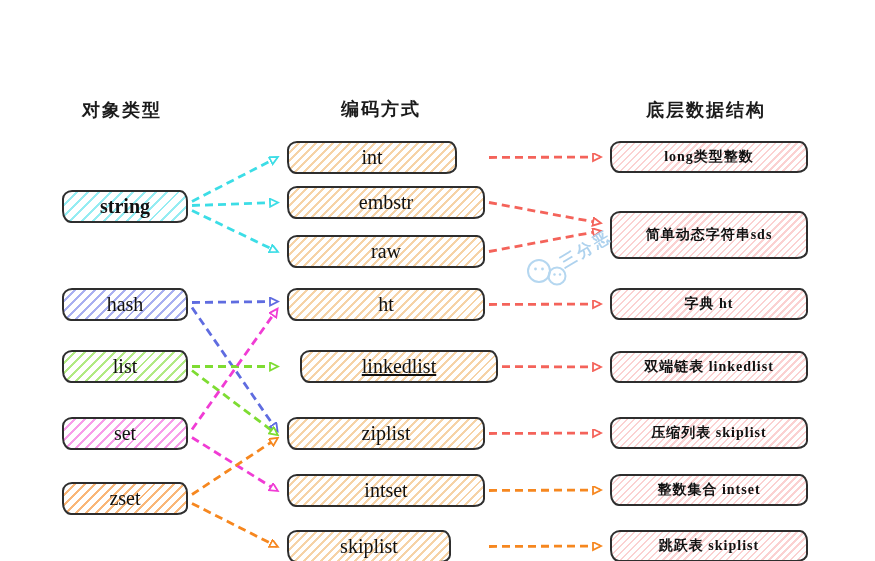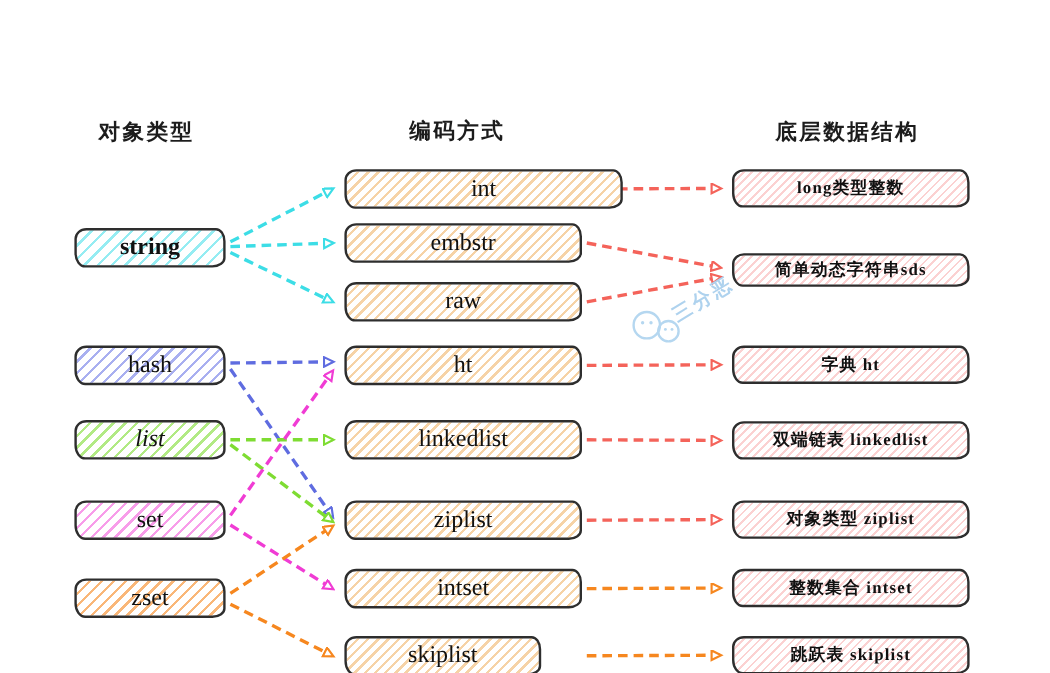--- a/index.html
+++ b/index.html
@@ -108,67 +108,67 @@
       <div class="col-header" style="left: 381px; top: 69px;">编码方式</div>
       <div class="col-header" style="left: 706px; top: 70px;">底层数据结构</div>
     </div>
   <div id="nodes">
       <div class="node" style="left: 62px; top: 150px; width: 126px; height: 33px; background-image: repeating-linear-gradient(135deg, rgba(62, 221, 232, 0.55) 0px, rgba(62, 221, 232, 0.55) 2px, transparent 2px, transparent 8px); font-weight: bold;">
         <span class="lbl lbl-en">string</span>
       </div>
       <div class="node" style="left: 62px; top: 248px; width: 126px; height: 33px; background-image: repeating-linear-gradient(135deg, rgba(98, 110, 228, 0.55) 0px, rgba(98, 110, 228, 0.55) 2px, transparent 2px, transparent 7px);">
         <span class="lbl lbl-en">hash</span>
       </div>
-      <div class="node" style="left: 62px; top: 310px; width: 126px; height: 33px; background-image: repeating-linear-gradient(135deg, rgba(126, 220, 50, 0.6) 0px, rgba(126, 220, 50, 0.6) 2px, transparent 2px, transparent 7px); font-style: italic;">
+      <div class="node" style="left: 62px; top: 310px; width: 126px; height: 33px; background-image: repeating-linear-gradient(135deg, rgba(126, 220, 50, 0.6) 0px, rgba(126, 220, 50, 0.6) 2px, transparent 2px, transparent 7px);">
         <span class="lbl lbl-en">list</span>
       </div>
       <div class="node" style="left: 62px; top: 377px; width: 126px; height: 33px; background-image: repeating-linear-gradient(135deg, rgba(240, 60, 212, 0.5) 0px, rgba(240, 60, 212, 0.5) 2px, transparent 2px, transparent 7px);">
         <span class="lbl lbl-en">set</span>
       </div>
       <div class="node" style="left: 62px; top: 442px; width: 126px; height: 33px; background-image: repeating-linear-gradient(135deg, rgba(246, 135, 31, 0.6) 0px, rgba(246, 135, 31, 0.6) 2px, transparent 2px, transparent 7px);">
         <span class="lbl lbl-en">zset</span>
       </div>
-      <div class="node" style="left: 287px; top: 101px; width: 232px; height: 33px; background-image: repeating-linear-gradient(135deg, rgba(243, 196, 137, 0.75) 0px, rgba(243, 196, 137, 0.75) 2px, transparent 2px, transparent 6px);">
+      <div class="node" style="left: 287px; top: 101px; width: 170px; height: 33px; background-image: repeating-linear-gradient(135deg, rgba(243, 196, 137, 0.75) 0px, rgba(243, 196, 137, 0.75) 2px, transparent 2px, transparent 6px);">
         <span class="lbl lbl-en">int</span>
       </div>
       <div class="node" style="left: 287px; top: 146px; width: 198px; height: 33px; background-image: repeating-linear-gradient(135deg, rgba(243, 196, 137, 0.75) 0px, rgba(243, 196, 137, 0.75) 2px, transparent 2px, transparent 6px);">
         <span class="lbl lbl-en">embstr</span>
       </div>
       <div class="node" style="left: 287px; top: 195px; width: 198px; height: 33px; background-image: repeating-linear-gradient(135deg, rgba(243, 196, 137, 0.75) 0px, rgba(243, 196, 137, 0.75) 2px, transparent 2px, transparent 6px);">
         <span class="lbl lbl-en">raw</span>
       </div>
       <div class="node" style="left: 287px; top: 248px; width: 198px; height: 33px; background-image: repeating-linear-gradient(135deg, rgba(243, 196, 137, 0.75) 0px, rgba(243, 196, 137, 0.75) 2px, transparent 2px, transparent 6px);">
         <span class="lbl lbl-en">ht</span>
       </div>
-      <div class="node" style="left: 287px; top: 310px; width: 198px; height: 33px; background-image: repeating-linear-gradient(135deg, rgba(243, 196, 137, 0.75) 0px, rgba(243, 196, 137, 0.75) 2px, transparent 2px, transparent 6px);">
+      <div class="node" style="left: 300px; top: 310px; width: 198px; height: 33px; background-image: repeating-linear-gradient(135deg, rgba(243, 196, 137, 0.75) 0px, rgba(243, 196, 137, 0.75) 2px, transparent 2px, transparent 6px); text-decoration: underline;">
         <span class="lbl lbl-en">linkedlist</span>
       </div>
       <div class="node" style="left: 287px; top: 377px; width: 198px; height: 33px; background-image: repeating-linear-gradient(135deg, rgba(243, 196, 137, 0.75) 0px, rgba(243, 196, 137, 0.75) 2px, transparent 2px, transparent 6px);">
         <span class="lbl lbl-en">ziplist</span>
       </div>
       <div class="node" style="left: 287px; top: 434px; width: 198px; height: 33px; background-image: repeating-linear-gradient(135deg, rgba(243, 196, 137, 0.75) 0px, rgba(243, 196, 137, 0.75) 2px, transparent 2px, transparent 6px);">
         <span class="lbl lbl-en">intset</span>
       </div>
       <div class="node" style="left: 287px; top: 490px; width: 164px; height: 33px; background-image: repeating-linear-gradient(135deg, rgba(243, 196, 137, 0.75) 0px, rgba(243, 196, 137, 0.75) 2px, transparent 2px, transparent 6px); justify-content: center;">
         <span class="lbl lbl-en">skiplist</span>
       </div>
       <div class="node" style="left: 610px; top: 101px; width: 198px; height: 32px; background-image: repeating-linear-gradient(135deg, rgba(248, 172, 172, 0.55) 0px, rgba(248, 172, 172, 0.55) 1.6px, transparent 1.6px, transparent 5px);">
         <span class="lbl lbl-cn">long类型整数</span>
       </div>
-      <div class="node" style="left: 610px; top: 171px; width: 198px; height: 28px; background-image: repeating-linear-gradient(135deg, rgba(248, 172, 172, 0.55) 0px, rgba(248, 172, 172, 0.55) 1.6px, transparent 1.6px, transparent 5px);">
+      <div class="node" style="left: 610px; top: 171px; width: 198px; height: 48px; background-image: repeating-linear-gradient(135deg, rgba(248, 172, 172, 0.55) 0px, rgba(248, 172, 172, 0.55) 1.6px, transparent 1.6px, transparent 5px);">
         <span class="lbl lbl-cn">简单动态字符串sds</span>
       </div>
       <div class="node" style="left: 610px; top: 248px; width: 198px; height: 32px; background-image: repeating-linear-gradient(135deg, rgba(248, 172, 172, 0.55) 0px, rgba(248, 172, 172, 0.55) 1.6px, transparent 1.6px, transparent 5px);">
         <span class="lbl lbl-cn">字典 ht</span>
       </div>
       <div class="node" style="left: 610px; top: 311px; width: 198px; height: 32px; background-image: repeating-linear-gradient(135deg, rgba(248, 172, 172, 0.55) 0px, rgba(248, 172, 172, 0.55) 1.6px, transparent 1.6px, transparent 5px);">
         <span class="lbl lbl-cn">双端链表 linkedlist</span>
       </div>
       <div class="node" style="left: 610px; top: 377px; width: 198px; height: 32px; background-image: repeating-linear-gradient(135deg, rgba(248, 172, 172, 0.55) 0px, rgba(248, 172, 172, 0.55) 1.6px, transparent 1.6px, transparent 5px);">
-        <span class="lbl lbl-cn">对象类型 ziplist</span>
+        <span class="lbl lbl-cn">压缩列表 skiplist</span>
       </div>
       <div class="node" style="left: 610px; top: 434px; width: 198px; height: 32px; background-image: repeating-linear-gradient(135deg, rgba(248, 172, 172, 0.55) 0px, rgba(248, 172, 172, 0.55) 1.6px, transparent 1.6px, transparent 5px); text-align: center;">
         <span class="lbl lbl-cn">整数集合 intset</span>
       </div>
       <div class="node" style="left: 610px; top: 490px; width: 198px; height: 32px; background-image: repeating-linear-gradient(135deg, rgba(248, 172, 172, 0.55) 0px, rgba(248, 172, 172, 0.55) 1.6px, transparent 1.6px, transparent 5px);">
         <span class="lbl lbl-cn">跳跃表 skiplist</span>
       </div>
     </div>
 
   <div id="watermark">

